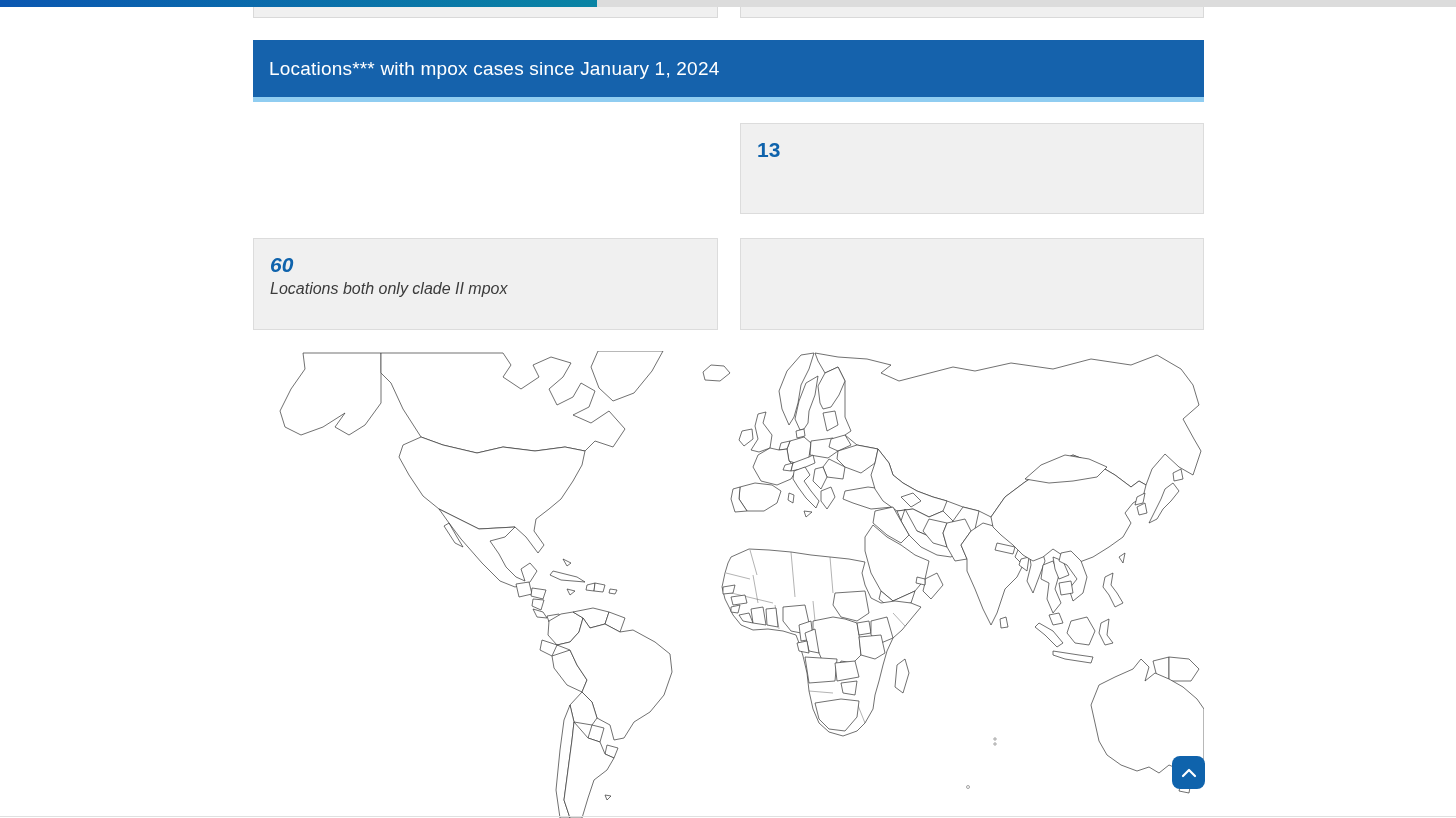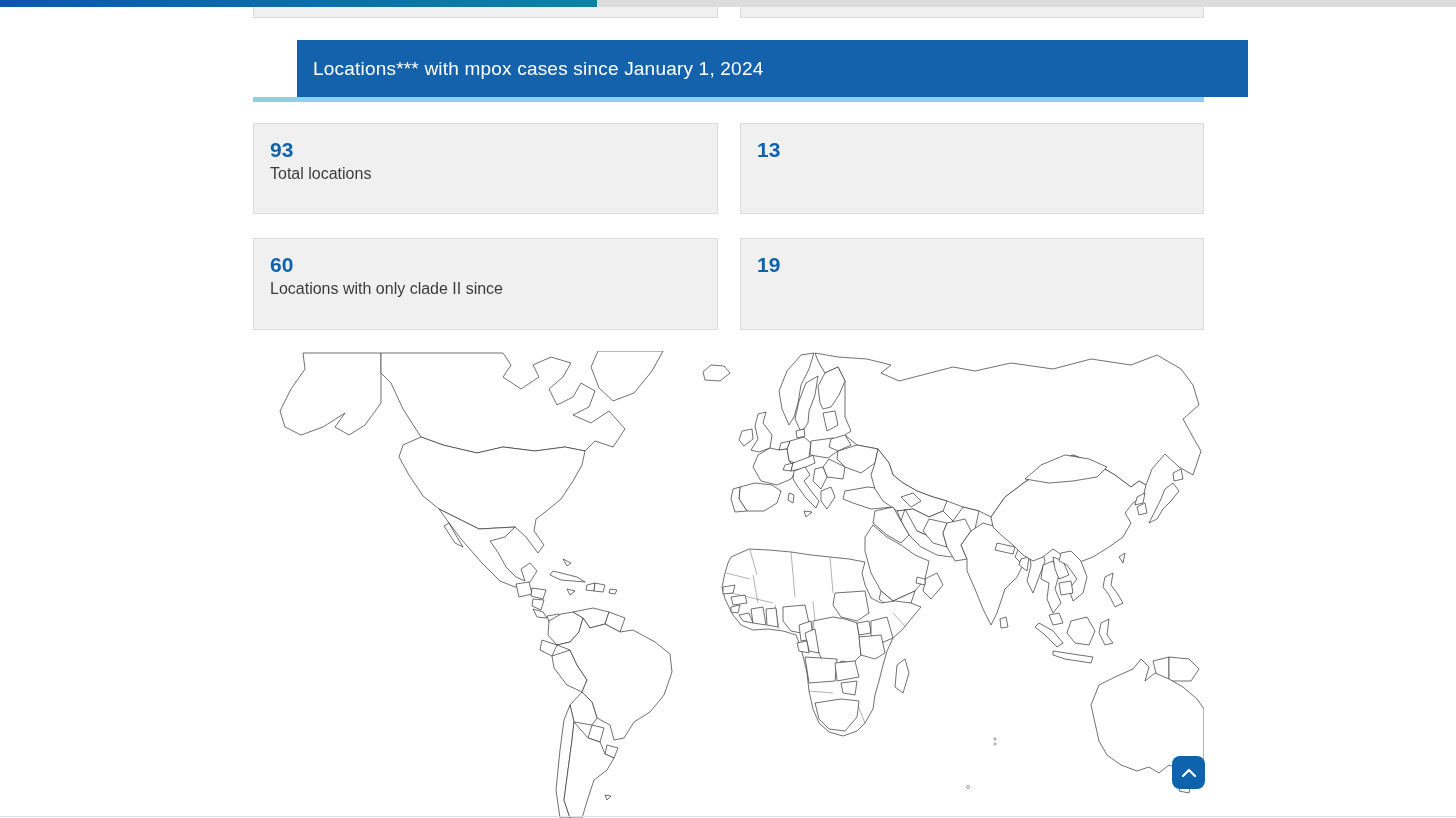--- a/index.html
+++ b/index.html
@@ -12,30 +12,30 @@
   .progress-fill  { height:7px; width:41%; background:linear-gradient(90deg,#0b57b1,#0a84a4); }
 
   
   .partial-card { position:absolute; top:7px; height:11px; background:#f0f0f0;
     border:1px solid #d9d9d9; border-top:none; }
   .partial-card.left  { left:253px; width:465px; }
   .partial-card.right { left:740px; width:464px; }
 
   
   .section-header { position:absolute; left:253px; top:40px; width:951px; height:57px;
-    background:#1562ac; display:flex; align-items:center; padding-left:16px;margin-left:44px; }
+    background:#1562ac; display:flex; align-items:center; padding-left:16px; }
   .section-header h2 { color:#ffffff; font-size:19px; font-weight:500; letter-spacing:.2px; }
   .section-underline { position:absolute; left:253px; top:97px; width:951px; height:5px; background:#90cdf1; }
 
   
   .stat-card { position:absolute; background:#f0f0f0; border:1px solid #dcdcdc; padding:13px 16px; }
   .stat-card .value { color:#0f63ac; font-size:21px; font-weight:bold; line-height:1.2; }
   .stat-card .label { color:#3b3b3b; font-size:16px; margin-top:3px; }
   .c1 { left:253px; width:465px; } .c2 { left:740px; width:464px; }
-  .r1 { top:123px; height:91px; }  .r2 { top:238px; height:92px; }
+  .r1 { top:123px; height:91px; }  .r2 { top:238px; height:92px;font-style:italic; }
 
   
   .map-wrap { position:absolute; left:253px; top:351px; width:951px; height:467px; overflow:hidden; }
   .map-wrap svg path { stroke:#333; stroke-width:0.7; stroke-linejoin:round; fill:#ffffff; }
   .map-wrap svg .borderline { stroke:#666; stroke-width:0.5; fill:none; }
 
   
   .back-to-top { position:absolute; left:1172px; top:756px; width:33px; height:33px;
     background:#0f63ac; border:none; border-radius:8px; cursor:pointer;
     display:flex; align-items:center; justify-content:center; }
@@ -53,33 +53,28 @@
   </div>
 
   <div class="partial-card left"></div>
   <div class="partial-card right"></div>
 
   <div class="section-header">
     <h2>Locations*** with mpox cases since January 1, 2024</h2>
   </div>
   <div class="section-underline"></div>
 
-  <div class="stat-card c1 r1">
-    <div class="value">93</div>
-    <div class="label">Total locations</div>
-  </div>
   <div class="stat-card c2 r1">
     <div class="value">13</div>
   </div>
   <div class="stat-card c1 r2">
     <div class="value">60</div>
-    <div class="label">Locations with only clade II since</div>
+    <div class="label">Locations both only clade II mpox</div>
   </div>
   <div class="stat-card c2 r2">
-    <div class="value">19</div>
   </div>
 
   <div class="map-wrap">
     <svg width="951" height="520" viewBox="0 0 951 520" xmlns="http://www.w3.org/2000/svg">
 
       <path d="M27,60 L38,38 L52,18 L50,2 L128,2 L128,52 L112,74 L96,84 L82,76 L92,62 L70,76 L48,84 L32,76 Z" fill="#17538c"></path>
       <path d="M128,2 L250,2 L258,14 L250,26 L268,38 L286,26 L280,14 L298,6 L318,12 L310,26 L296,38 L304,54 L320,46 L328,32 L342,40 L336,56 L320,64 L338,72 L356,60 L372,78 L360,96 L342,90 L332,100 L312,96 L282,100 L250,96 L224,102 L190,94 L168,86 L150,58 L138,32 L128,22 Z" fill="#17538c"></path>
       <path d="M150,94 L168,86 L190,94 L224,102 L250,96 L282,100 L312,96 L332,100 L329,114 L320,130 L308,148 L296,158 L283,168 L281,180 L291,194 L285,202 L273,186 L262,176 L226,178 L206,168 L186,158 L170,145 L156,124 L146,106 Z" fill="#17538c"></path>
       <path d="M345,0 L410,0 L399,20 L381,42 L360,50 L346,37 L338,16 Z" fill="#e4f4fb"></path>
       <path d="M450,21 L458,14 L471,15 L477,22 L467,30 L452,29 Z" fill="#e4f4fb"></path>

